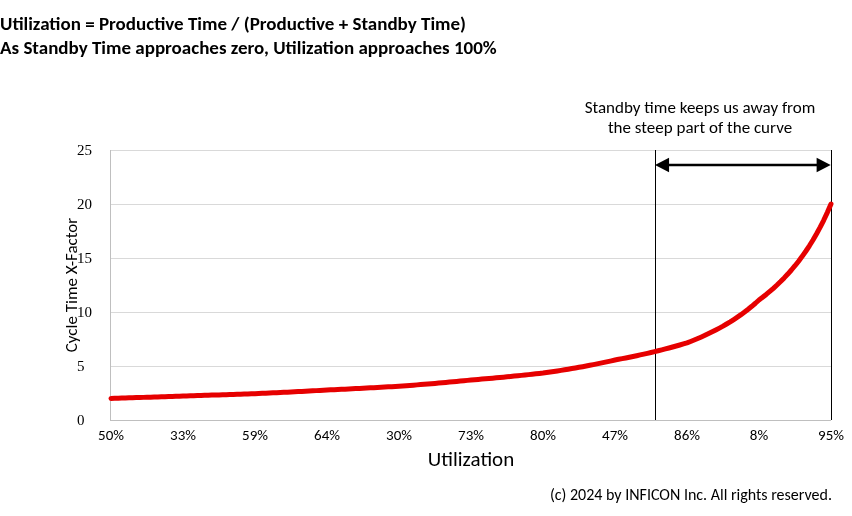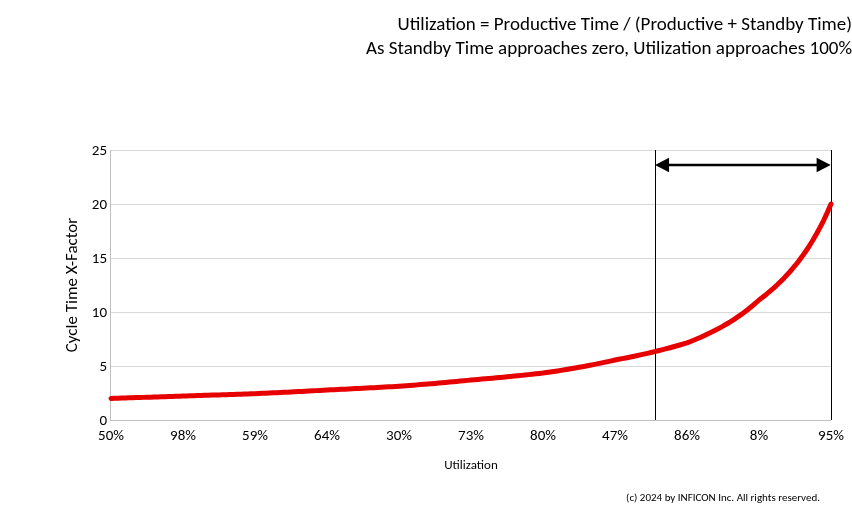--- a/index.html
+++ b/index.html
@@ -14,22 +14,22 @@
   .page {
     position: relative;
     width: 852px;
     height: 516px;
   }
   .titles {
     position: absolute;
     top: 12px;
     left: 0;
     width: 852px;
-    text-align: right;
-    font-weight: 400;
+    text-align: left;
+    font-weight: 700;
     font-size: 19px;
     line-height: 1.25;
   }
   .annotation {
     position: absolute;
     top: 98px;
     left: 560px;
     width: 280px;
     text-align: center;
     font-size: 17px;
@@ -57,23 +57,23 @@
     position: absolute;
     left: 0;
     width: 100%;
     height: 0;
     border-top: 1px solid #d9d9d9;
   }
   .ytick {
     position: absolute;
     left: -34px;
     width: 30px;
-    text-align: right;
     font-size: 15px;
     transform: translateY(-50%);
+    font-family: Liberation Serif, serif;
   }
   .xtick {
     position: absolute;
     bottom: -24px;
     transform: translateX(-50%);
     font-size: 15px;
     margin-top: 32px;
   }
   .ylabel {
     position: absolute;
@@ -81,21 +81,21 @@
     top: 50%;
     transform: translate(-50%, -50%) rotate(-90deg);
     font-size: 17px;
     white-space: nowrap;
   }
   .xlabel {
     position: absolute;
     left: 50%;
     bottom: -52px;
     transform: translateX(-50%);
-    font-size: 13px;
+    font-size: 21px;
     margin-top: 8px;
   }
   .curve {
     position: absolute;
     left: 0;
     top: 0;
     width: 100%;
     height: 100%;
     overflow: visible;
   }
@@ -119,54 +119,58 @@
   }
   .arrow-svg line {
     stroke: #000000;
     stroke-width: 1.4;
   }
   .arrow-svg polygon {
     fill: #000000;
   }
   .copyright {
     position: absolute;
-    right: 32px;
+    right: 20px;
     bottom: 12px;
-    font-size: 11px;
+    font-size: 16px;
   }
 </style>
 </head>
 <body>
 
 <div class="page">
 
   <div class="titles">
     <div>Utilization = Productive Time / (Productive + Standby Time)</div>
     <div>As Standby Time approaches zero, Utilization approaches 100%</div>
   </div>
 
+  <div class="annotation">
+    <div>Standby time keeps us away from</div>
+    <div>the steep part of the curve</div>
+  </div>
 
   <div class="chart-wrap">
     <div class="plot-area">
 
       <div class="gridline" style="top:0%"></div>
       <div class="gridline" style="top:20%"></div>
       <div class="gridline" style="top:40%"></div>
       <div class="gridline" style="top:60%"></div>
       <div class="gridline" style="top:80%"></div>
 
       <div class="ytick" style="top:100%">0</div>
       <div class="ytick" style="top:80%">5</div>
       <div class="ytick" style="top:60%">10</div>
       <div class="ytick" style="top:40%">15</div>
       <div class="ytick" style="top:20%">20</div>
       <div class="ytick" style="top:0%">25</div>
 
       <div class="xtick" style="left:0%">50%</div>
-      <div class="xtick" style="left:10%">98%</div>
+      <div class="xtick" style="left:10%">33%</div>
       <div class="xtick" style="left:20%">59%</div>
       <div class="xtick" style="left:30%">64%</div>
       <div class="xtick" style="left:40%">30%</div>
       <div class="xtick" style="left:50%">73%</div>
       <div class="xtick" style="left:60%">80%</div>
       <div class="xtick" style="left:70%">47%</div>
       <div class="xtick" style="left:80%">86%</div>
       <div class="xtick" style="left:90%">8%</div>
       <div class="xtick" style="left:100%">95%</div>
 

